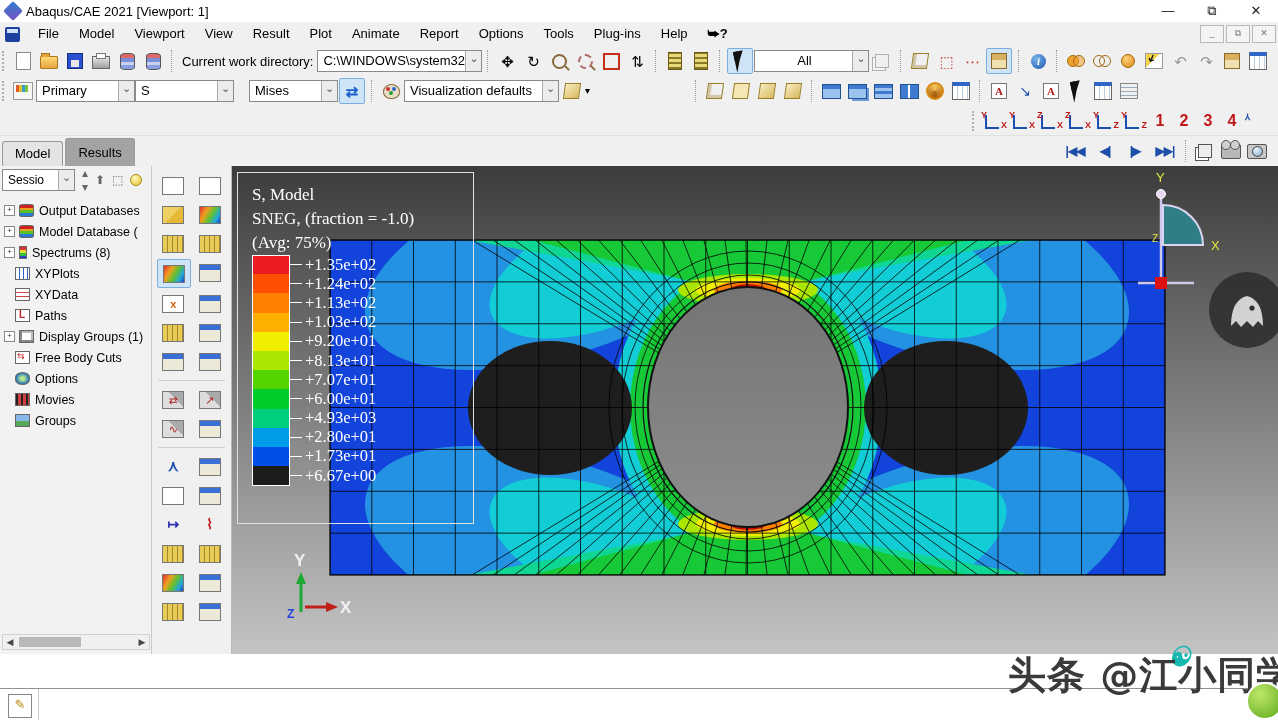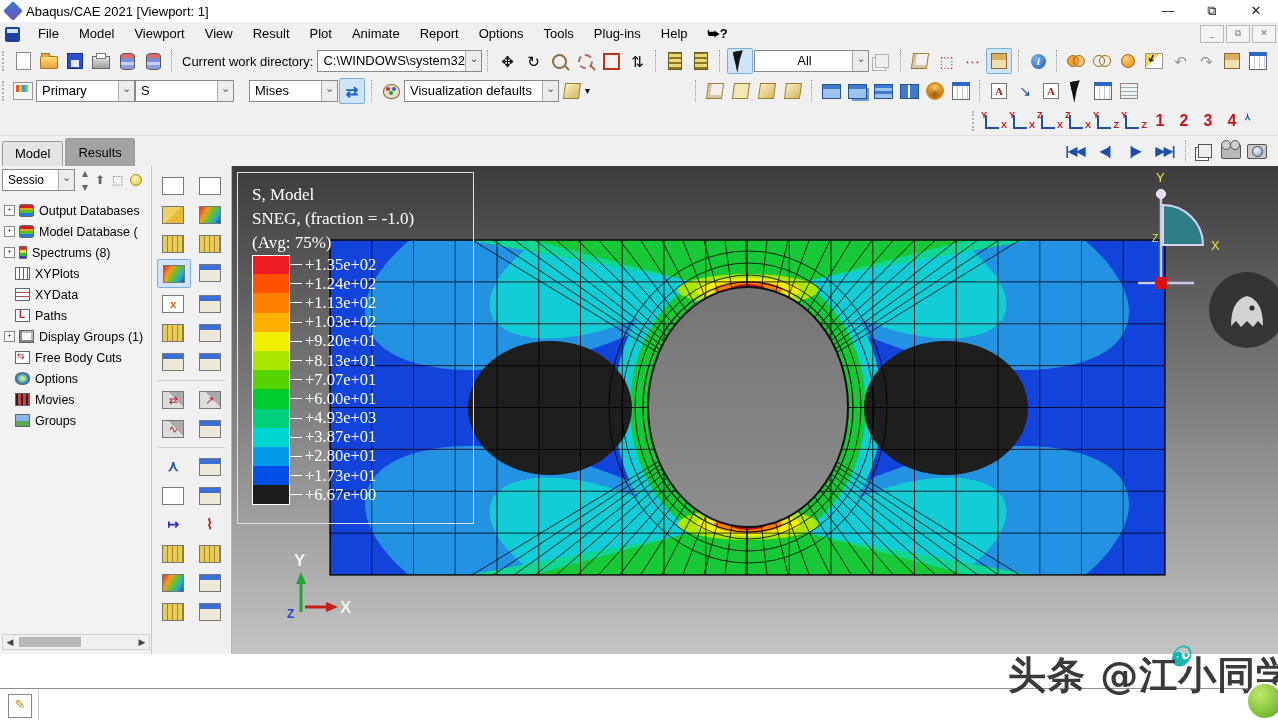--- a/index.html
+++ b/index.html
@@ -837,25 +837,20 @@
             <span class="leg-sw" style="background: rgb(0, 204, 44);"></span>
             <span class="leg-tick"></span>
             <span class="leg-lab">+6.00e+01</span>
           </div>
           <div class="leg-row">
             <span class="leg-sw" style="background: rgb(0, 208, 126);"></span>
             <span class="leg-tick"></span>
             <span class="leg-lab">+4.93e+03</span>
           </div>
           <div class="leg-row">
-            <span class="leg-sw" style="background: rgb(0, 214, 208);"></span>
-            <span class="leg-tick"></span>
-            <span class="leg-lab">+3.87e+01</span>
-          </div>
-          <div class="leg-row">
             <span class="leg-sw" style="background: rgb(0, 156, 232);"></span>
             <span class="leg-tick"></span>
             <span class="leg-lab">+2.80e+01</span>
           </div>
           <div class="leg-row">
             <span class="leg-sw" style="background: rgb(0, 79, 230);"></span>
             <span class="leg-tick"></span>
             <span class="leg-lab">+1.73e+01</span>
           </div>
           <div class="leg-row">

